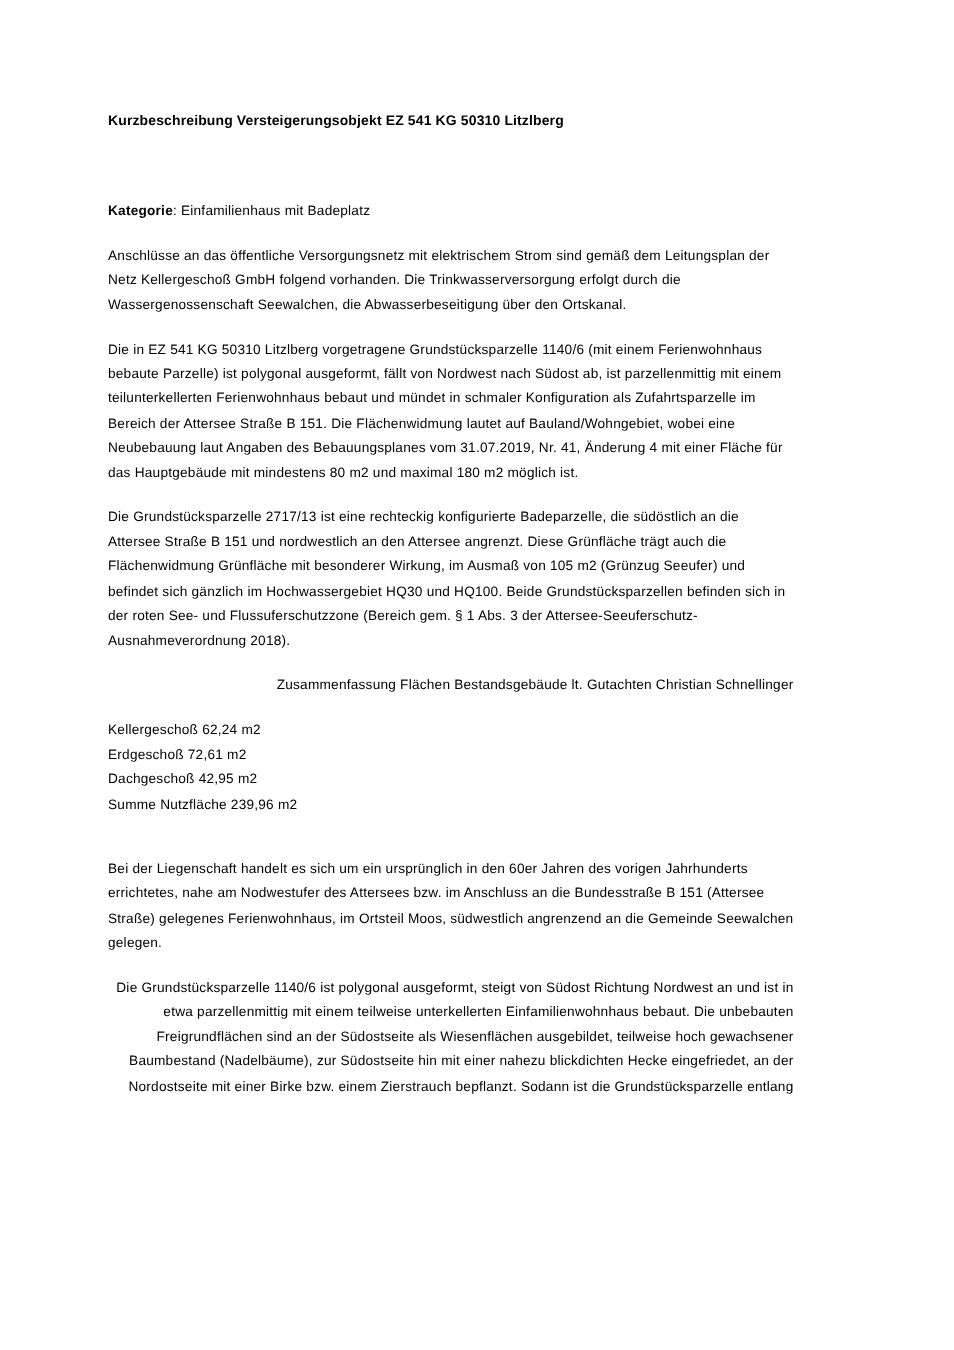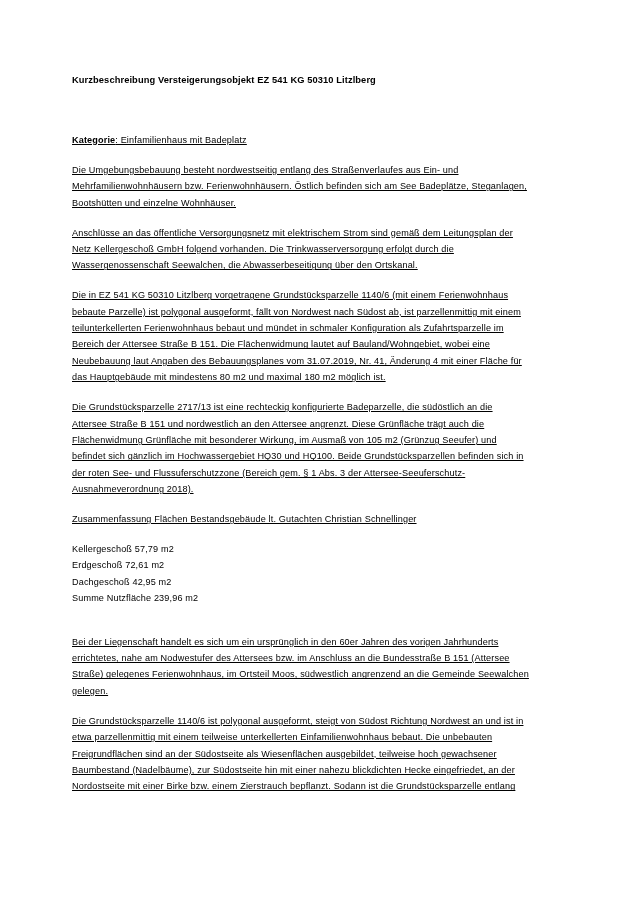--- a/index.html
+++ b/index.html
@@ -37,24 +37,24 @@
     letter-spacing: 0.1px;
   }
   .heading.second {
     margin-bottom: 0;
   }
   .spacer-block {
     height: 30px;
   }
   p.para {
     margin: 0 0 13.5px 0;
-    text-decoration: underline;
   }
   p.para.tight {
     margin-bottom: 0;
+    text-align: right;
   }
   .lbl {
     font-weight: bold;
   }
   .area-list {
     margin: 0 0 13.5px 0;
   }
   .area-line {
     margin: 0;
     line-height: 16.4px;
@@ -69,34 +69,33 @@
 <div class="page">
   <div class="doc-body">
 
     <div class="heading">Kurzbeschreibung Versteigerungsobjekt EZ 541 KG 50310 Litzlberg</div>
 
     <div class="spacer-block"></div>
 
     <p class="para"><span class="lbl">Kategorie</span><span>: Einfamilienhaus mit Badeplatz</span></p>
 
 
-    <p class="para">Die Umgebungsbebauung besteht nordwestseitig entlang des Straßenverlaufes aus Ein- und Mehrfamilienwohnhäusern bzw. Ferienwohnhäusern. Östlich befinden sich am See Badeplätze, Steganlagen, Bootshütten und einzelne Wohnhäuser.</p>
 
     <p class="para">Anschlüsse an das öffentliche Versorgungsnetz mit elektrischem Strom sind gemäß dem Leitungsplan der Netz Kellergeschoß GmbH folgend vorhanden. Die Trinkwasserversorgung erfolgt durch die Wassergenossenschaft Seewalchen, die Abwasserbeseitigung über den Ortskanal.</p>
 
     <p class="para">Die in EZ 541 KG 50310 Litzlberg vorgetragene Grundstücksparzelle 1140/6 (mit einem Ferienwohnhaus bebaute Parzelle) ist polygonal ausgeformt, fällt von Nordwest nach Südost ab, ist parzellenmittig mit einem teilunterkellerten Ferienwohnhaus bebaut und mündet in schmaler Konfiguration als Zufahrtsparzelle im Bereich der Attersee Straße B 151. Die Flächenwidmung lautet auf Bauland/Wohngebiet, wobei eine Neubebauung laut Angaben des Bebauungsplanes vom 31.07.2019, Nr. 41, Änderung 4 mit einer Fläche für das Hauptgebäude mit mindestens 80 m2 und maximal 180 m2 möglich ist.</p>
 
     <p class="para">Die Grundstücksparzelle 2717/13 ist eine rechteckig konfigurierte Badeparzelle, die südöstlich an die Attersee Straße B 151 und nordwestlich an den Attersee angrenzt. Diese Grünfläche trägt auch die Flächenwidmung Grünfläche mit besonderer Wirkung, im Ausmaß von 105 m2 (Grünzug Seeufer) und befindet sich gänzlich im Hochwassergebiet HQ30 und HQ100. Beide Grundstücksparzellen befinden sich in der roten See- und Flussuferschutzzone (Bereich gem. § 1 Abs. 3 der Attersee-Seeuferschutz-Ausnahmeverordnung 2018).</p>
 
     <p class="para tight">Zusammenfassung Flächen Bestandsgebäude lt. Gutachten Christian Schnellinger</p>
 
     <div class="gap-small"></div>
 
     <div class="area-list">
-      <div class="area-line">Kellergeschoß 57,79 m2</div>
+      <div class="area-line">Kellergeschoß 62,24 m2</div>
       <div class="area-line">Erdgeschoß 72,61 m2</div>
       <div class="area-line">Dachgeschoß 42,95 m2</div>
       <div class="area-line">Summe Nutzfläche 239,96 m2</div>
     </div>
 
     <div class="gap-small"></div>
 
     <p class="para">Bei der Liegenschaft handelt es sich um ein ursprünglich in den 60er Jahren des vorigen Jahrhunderts errichtetes, nahe am Nodwestufer des Attersees bzw. im Anschluss an die Bundesstraße B 151 (Attersee Straße) gelegenes Ferienwohnhaus, im Ortsteil Moos, südwestlich angrenzend an die Gemeinde Seewalchen gelegen.</p>
 
     <p class="para tight">Die Grundstücksparzelle 1140/6 ist polygonal ausgeformt, steigt von Südost Richtung Nordwest an und ist in etwa parzellenmittig mit einem teilweise unterkellerten Einfamilienwohnhaus bebaut. Die unbebauten Freigrundflächen sind an der Südostseite als Wiesenflächen ausgebildet, teilweise hoch gewachsener Baumbestand (Nadelbäume), zur Südostseite hin mit einer nahezu blickdichten Hecke eingefriedet, an der Nordostseite mit einer Birke bzw. einem Zierstrauch bepflanzt. Sodann ist die Grundstücksparzelle entlang</p>

